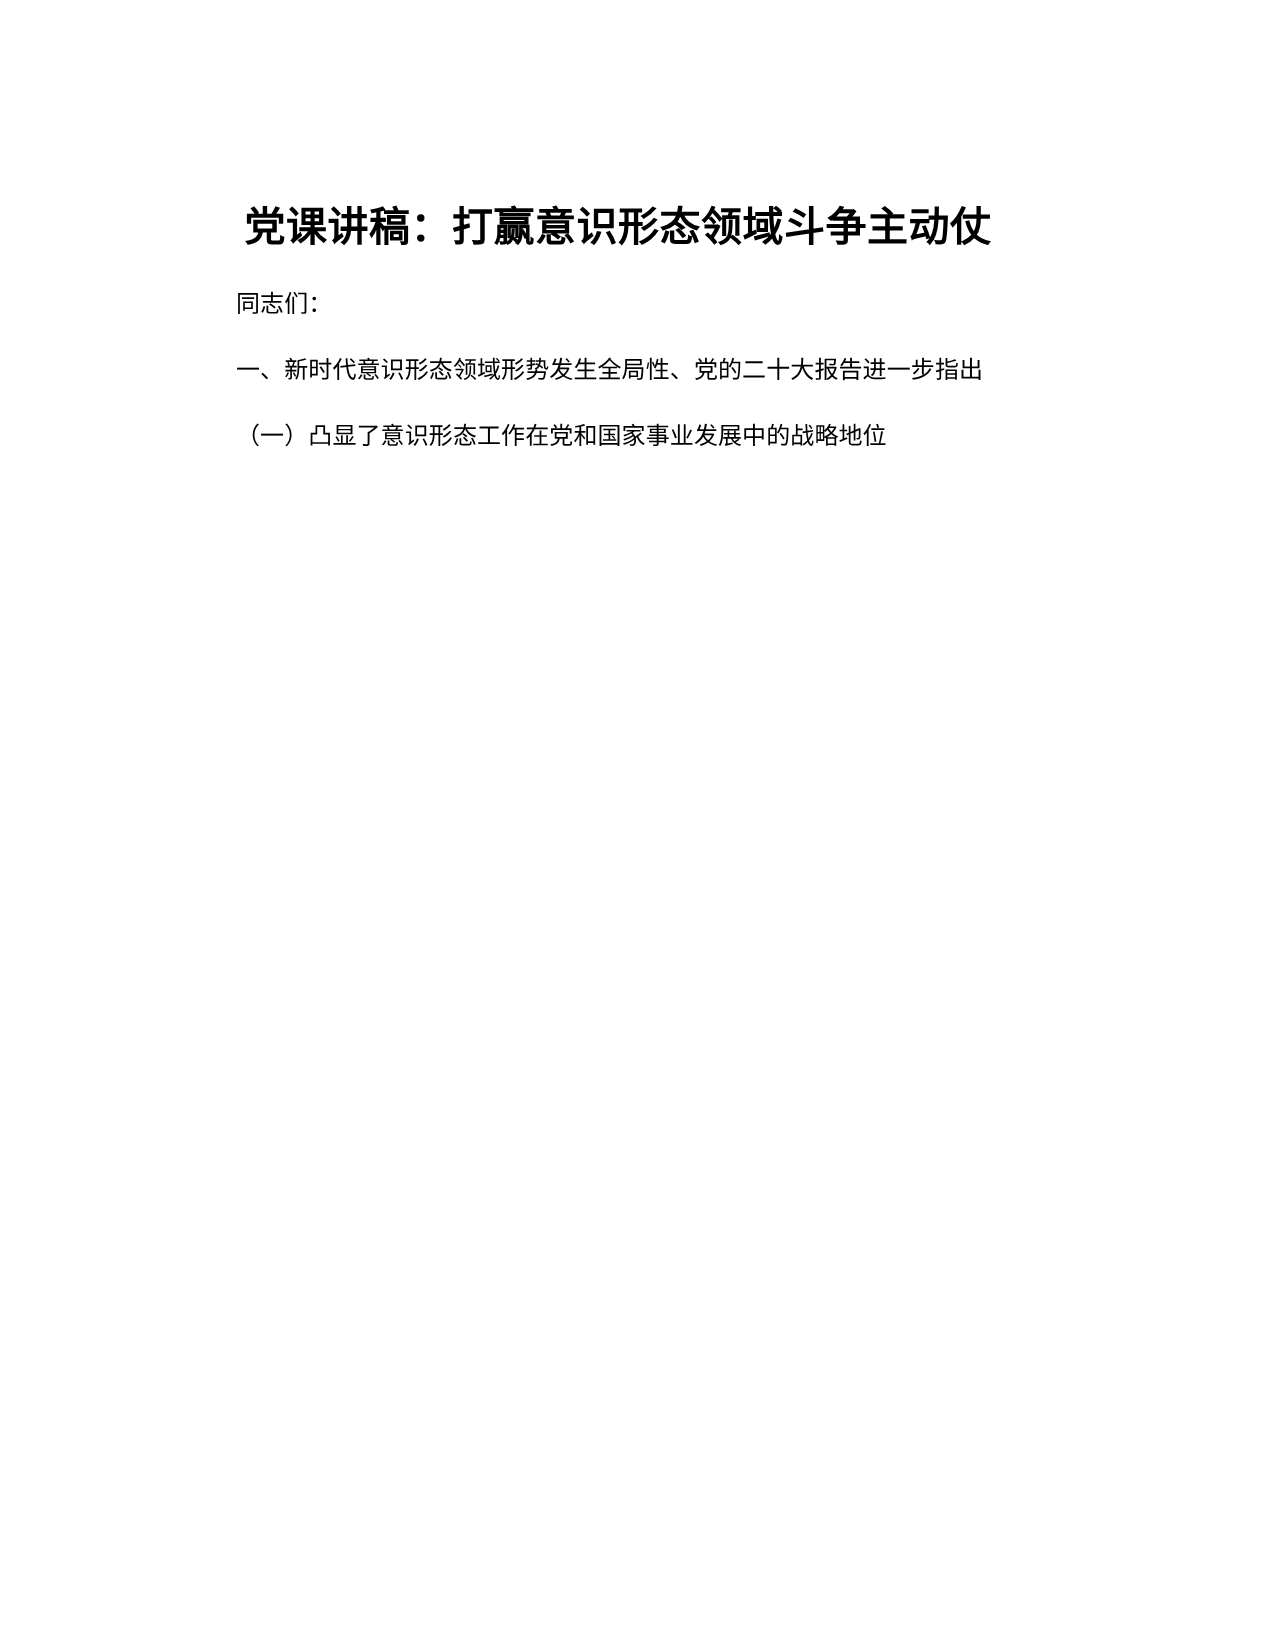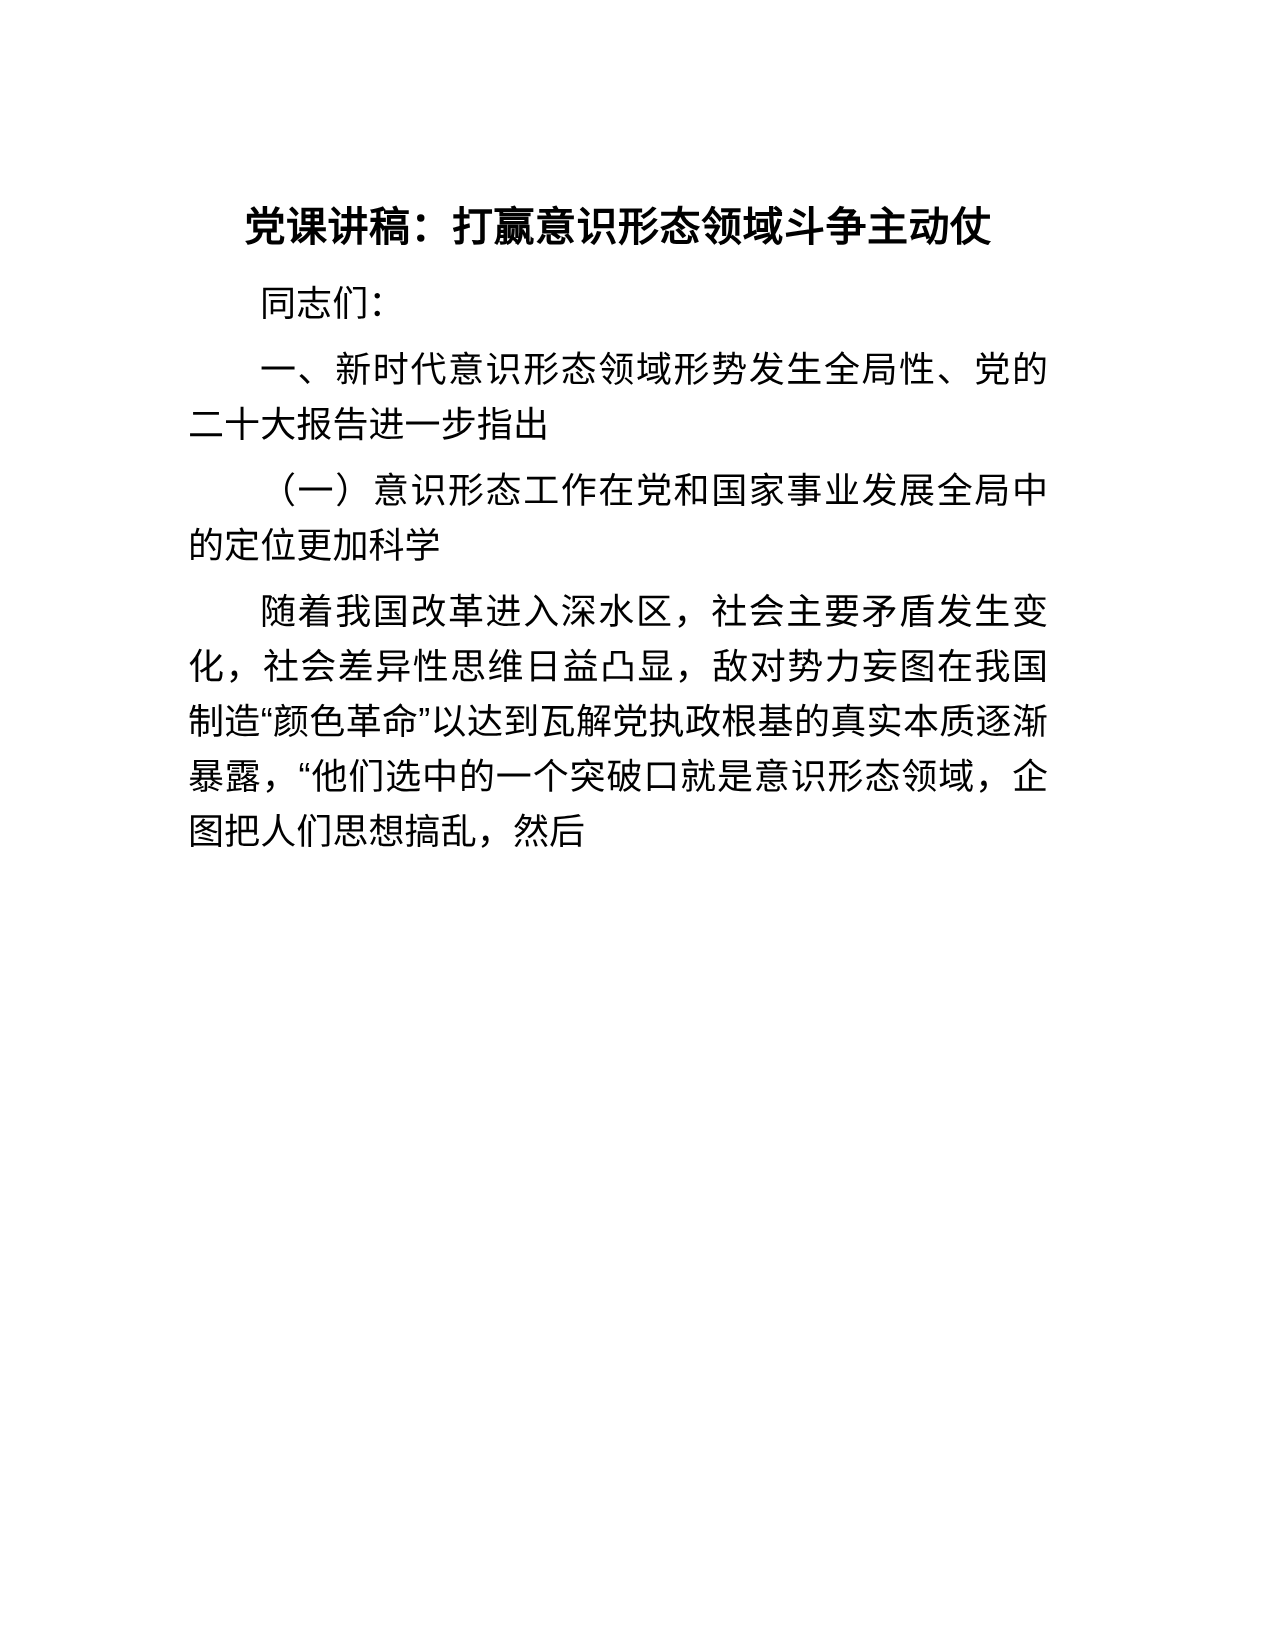--- a/index.html
+++ b/index.html
@@ -31,21 +31,21 @@
     font-size: 41px;
     font-weight: bold;
     line-height: 62px;
     text-align: center;
     letter-spacing: 0.5px;
     margin: 0 0 18px 0;
     white-space: nowrap;
   }
 
   .para {
-    font-size: 36px;
+    font-size: 24px;
     line-height: 55px;
     margin: 0 0 11px 0;
     text-align: justify;
     text-justify: inter-ideograph;
     letter-spacing: 0.1px;
     text-indent: 2em;
   }
 
   .para.heading {
     text-indent: 2em;
@@ -61,18 +61,17 @@
 <div class="page">
   <div class="content">
 
     <h1 class="doc-title">党课讲稿：打赢意识形态领域斗争主动仗</h1>
 
     <p class="para">同志们：</p>
 
 
     <p class="para heading">一、新时代意识形态领域形势发生全局性、党的二十大报告进一步指出</p>
 
-    <p class="para heading">（一）意识形态工作在党和国家事业发展全局中的定位更加科学</p>
+    <p class="para heading">（一）凸显了意识形态工作在党和国家事业发展中的战略地位</p>
 
-    <p class="para">随着我国改革进入深水区，社会主要矛盾发生变化，社会差异性思维日益凸显，敌对势力妄图在我国制造“颜色革命”以达到瓦解党执政根基的真实本质逐渐暴露，“他们选中的一个突破口就是意识形态领域，企图把人们思想搞乱，然后</p>
 
   </div>
 </div>
 
 </body></html>

